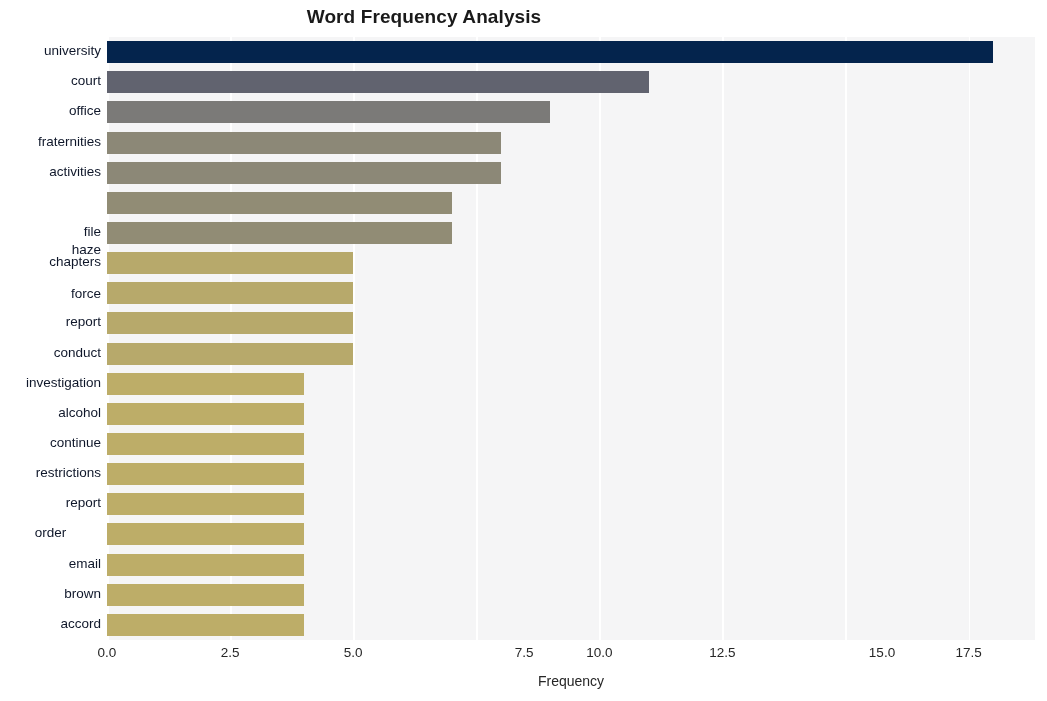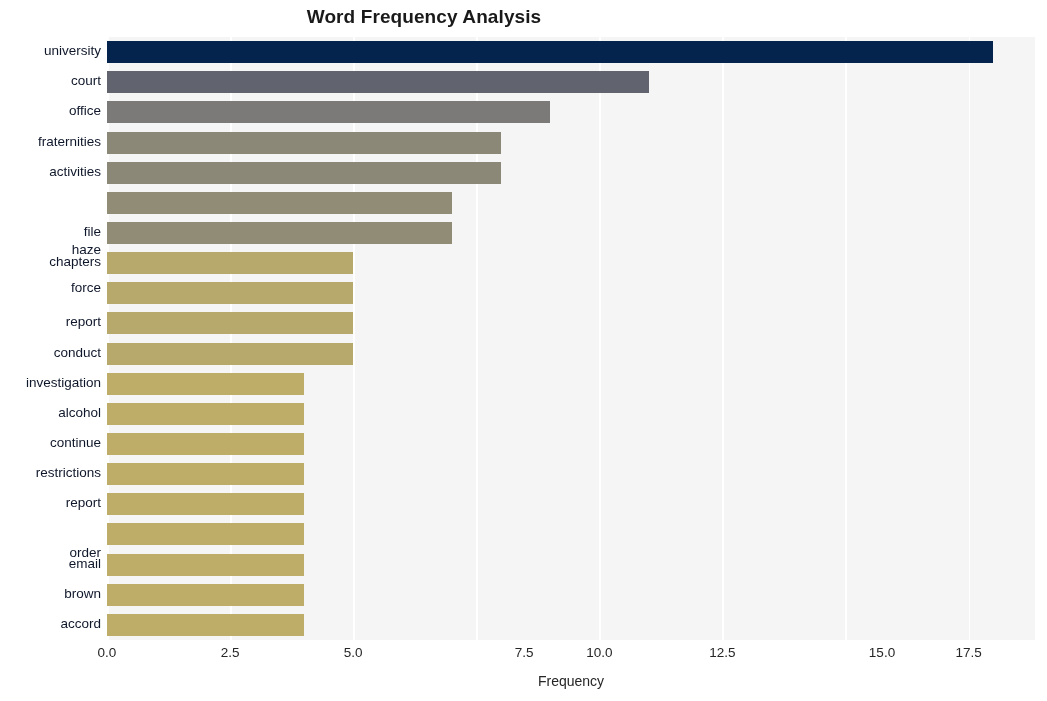--- a/index.html
+++ b/index.html
@@ -202,29 +202,29 @@
 
   <div id="ylabels">
       <div class="ytick" style="top: 6.075px;">university</div>
       <div class="ytick" style="top: 36.225px;">court</div>
       <div class="ytick" style="top: 66.375px;">office</div>
       <div class="ytick" style="top: 96.525px;">fraternities</div>
       <div class="ytick" style="top: 126.675px;">activities</div>
       <div class="ytick" style="top: 156.825px; margin-top: 48px;">haze</div>
       <div class="ytick" style="top: 186.975px;">file</div>
       <div class="ytick" style="top: 217.125px;">chapters</div>
-      <div class="ytick" style="top: 243px;">force</div>
+      <div class="ytick" style="top: 249px;">force</div>
       <div class="ytick" style="top: 277.425px;">report</div>
       <div class="ytick" style="top: 307.575px;">conduct</div>
       <div class="ytick" style="top: 337.725px;">investigation</div>
       <div class="ytick" style="top: 367.875px;">alcohol</div>
       <div class="ytick" style="top: 398.025px;">continue</div>
       <div class="ytick" style="top: 428.175px;">restrictions</div>
       <div class="ytick" style="top: 458.325px;">report</div>
-      <div class="ytick" style="top: 508px;">order</div>
+      <div class="ytick" style="top: 488px; text-align: center;">order</div>
       <div class="ytick" style="top: 518.625px;">email</div>
       <div class="ytick" style="top: 548.775px;">brown</div>
       <div class="ytick" style="top: 578.925px; text-align: right;">accord</div>
     </div>
 
   <div id="xlabels">
       <div class="xtick" style="left: 107px;">0.0</div>
       <div class="xtick" style="left: 230.077px;">2.5</div>
       <div class="xtick" style="left: 353.154px;">5.0</div>
       <div class="xtick" style="left: 476.231px; margin-left: 48px;">7.5</div>

